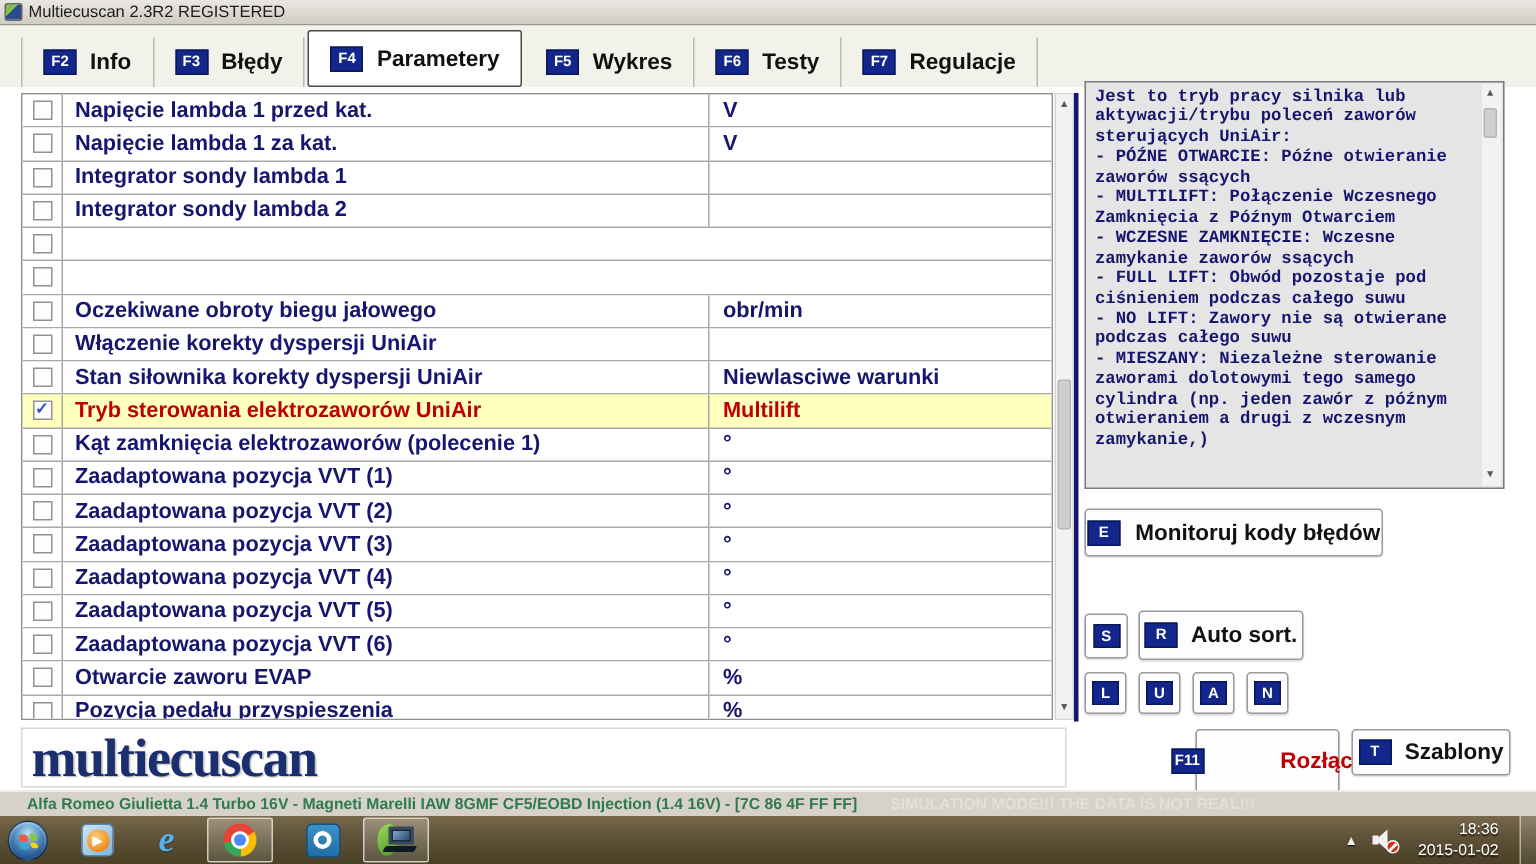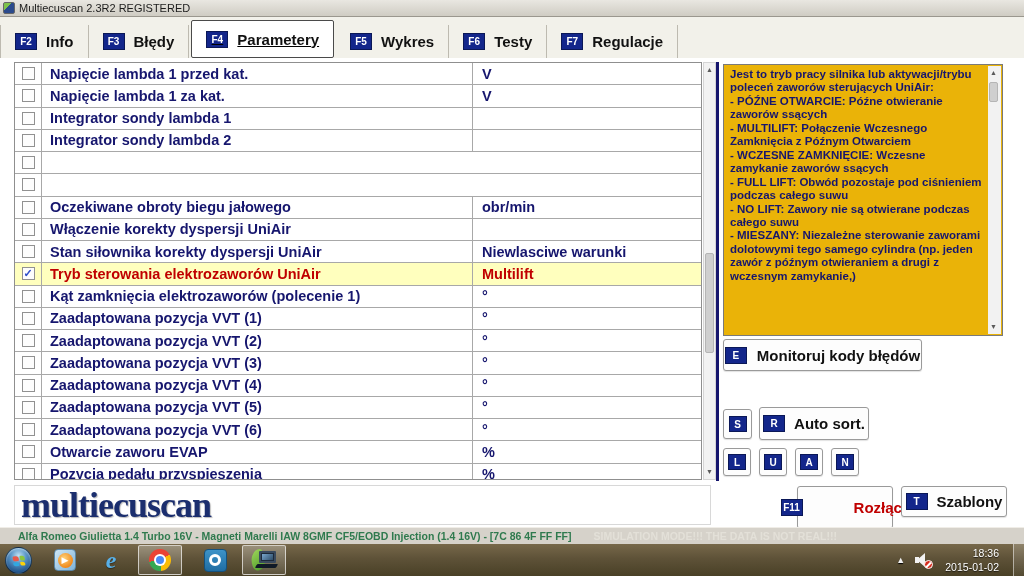--- a/index.html
+++ b/index.html
@@ -10,26 +10,26 @@
   
   .titlebar { position:absolute; left:0; top:0; width:1024px; height:17px;
     background:linear-gradient(#e9e7e1,#cfccc3); border-bottom:1px solid #9a978e;
     display:flex; align-items:center; padding-left:3px; }
   .titlebar-icon { width:12px; height:12px; margin-right:4px;
     background:linear-gradient(135deg,#7ec24a 40%,#2b4a8c 40%); border-radius:2px; border:1px solid #666; }
   .titlebar-text { font-size:11px; color:#1c1c1c; }
 
   
   .tabbar { position:absolute; left:0; top:17px; width:1024px; height:41px;
-    background:#f2f1ea; display:flex; align-items:flex-end; }
+    background:#f2f1ea; display:flex; align-items:flex-end; padding-left:14px; }
   .tab { height:33px; display:flex; align-items:center; padding:0 14px;
     border-right:1px solid #bdbab0; cursor:default; background:transparent; }
   .tab.first { border-left:1px solid #bdbab0; }
   .tab.active { background:#fff; border:1px solid #4a4a4a; height:38px; margin:0 2px;
-    border-radius:2px;text-decoration:underline; }
+    border-radius:2px; }
   .fkey { display:inline-flex; align-items:center; justify-content:center;
     background:#13268b; color:#fff; font-weight:bold; font-size:10px;
     border:1px solid #0a1757; min-width:22px; height:17px; padding:0 3px; }
   .tab .fkey { margin-right:9px; }
   .tab-label { font-size:15px; font-weight:bold; color:#111; }
 
   
   .param-table { position:absolute; left:14px; top:62px; width:688px; height:418px;
     border:1px solid #8f8f8f; background:#fff; overflow:hidden; }
   .p-row { display:flex; height:22.25px; border-bottom:1px solid #a8a8a8; background:#fff; }
@@ -52,22 +52,22 @@
   .vscroll .thumb { position:absolute; left:1px; width:9px; background:#cfcfcf;
     border:1px solid #b5b5b5; border-radius:2px; }
   #table-scroll { left:703px; top:62px; height:418px; }
   #table-scroll .thumb { top:190px; height:100px; }
   #info-scroll { right:1px; top:1px; height:268px; border:none; }
   #info-scroll .thumb { top:16px; height:20px; }
 
   .divider { position:absolute; left:716px; top:62px; width:3px; height:419px; background:#16166e; }
 
   
-  .info-panel { position:absolute; left:723px; top:64px; width:280px; height:272px;
-    background:#eab308; border:1px solid #7a7a7a; }
+  .info-panel { position:absolute; left:723px; top:54px; width:280px; height:272px;
+    background:#e5e5e5; border:1px solid #7a7a7a;font-family:Liberation Mono, monospace; }
   .info-text { position:absolute; left:0; top:0; right:15px; bottom:0; padding:3px 2px 3px 6px;
     font-size:11.5px; font-weight:bold; color:#16166e; line-height:1.17; overflow:hidden; }
 
   
   .btn { position:absolute; background:#fdfdfd; border:1px solid #9a9a9a; border-radius:3px;
     display:flex; align-items:center; justify-content:center; cursor:default;
     box-shadow:0 1px 1px rgba(0,0,0,.12); }
   .btn .fkey { margin-right:10px; }
   .btn .btn-label { font-size:15px; font-weight:bold; color:#111; }
   .btn.small { justify-content:center; } .btn.small .fkey { margin:0; min-width:18px; height:16px; }

